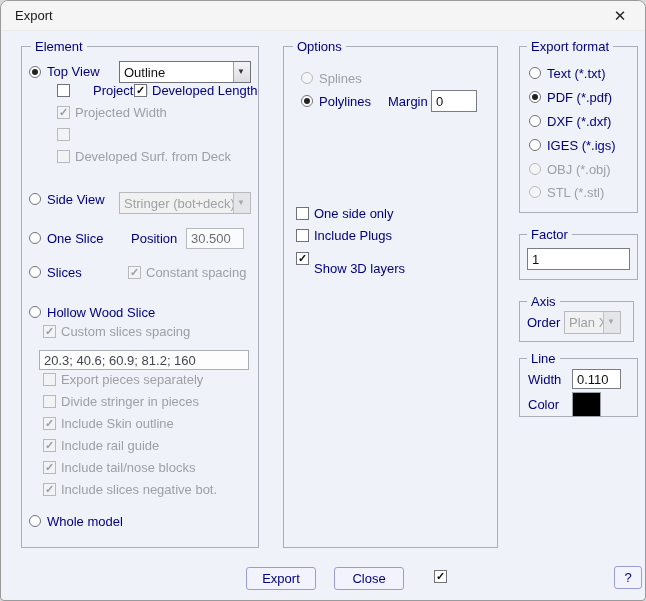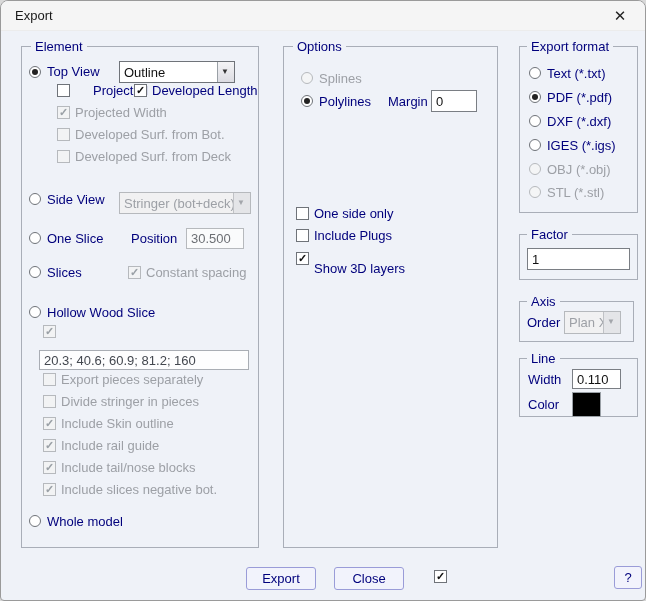--- a/index.html
+++ b/index.html
@@ -85,35 +85,34 @@
   <div class="titlebar">
     <span class="title">Export</span>
     <span class="close">✕</span>
   </div>
 
   <div class="group" style="left:20px; top:45px; width:238px; height:502px;"></div>
   <span class="group-label" style="left:30px; top:38px;">Element</span>
 
   <span class="radio sel" style="left:28px; top:65px;"></span>
   <span class="lbl" style="left:46px; top:63px;">Top View</span>
-  <div class="combo" style="left:118px; top:60px; width:116px;">
+  <div class="combo" style="left:118px; top:60px; width:132px;">
     <span class="combo-val">Outline</span>
     <span class="combo-btn"></span>
   </div>
 
   <span class="cb" style="left:56px; top:83px;"></span>
   <span class="lbl" style="left:74px; top:82px;margin-left:18px;">Projected</span>
   <span class="cb chk" style="left:133px; top:83px;"></span>
   <span class="lbl" style="left:151px; top:82px;">Developed Length</span>
 
   <span class="cb dis chk" style="left:56px; top:105px;"></span>
   <span class="lbl dis" style="left:74px; top:104px;">Projected Width</span>
 
   <span class="cb dis" style="left:56px; top:127px;"></span>
-  <span class="lbl dis" style="left:74px; top:126px;">Developed Surf. from Bot.</span>
 
   <span class="cb dis" style="left:56px; top:149px;"></span>
   <span class="lbl dis" style="left:74px; top:148px;">Developed Surf. from Deck</span>
 
   <span class="radio" style="left:28px; top:192px;"></span>
   <span class="lbl" style="left:46px; top:191px;">Side View</span>
   <div class="combo dis" style="left:118px; top:191px; width:132px;">
     <span class="combo-val">Stringer (bot+deck)</span>
     <span class="combo-btn"></span>
   </div>
@@ -125,20 +124,21 @@
 
   <span class="radio" style="left:28px; top:265px;"></span>
   <span class="lbl" style="left:46px; top:264px;text-align:right;">Slices</span>
   <span class="cb dis chk" style="left:127px; top:265px;"></span>
   <span class="lbl dis" style="left:145px; top:264px;">Constant spacing</span>
 
   <span class="radio" style="left:28px; top:305px;"></span>
   <span class="lbl" style="left:46px; top:304px;">Hollow Wood Slice</span>
 
   <span class="cb dis chk" style="left:42px; top:324px;"></span>
+  <span class="lbl dis" style="left:60px; top:323px;">Custom slices spacing</span>
 
   <input class="tb dis2" style="left: 38px; top: 349px; width: 210px; height: 20px;" readonly="" value="20.3; 40.6; 60.9; 81.2; 160">
 
   <span class="cb dis" style="left:42px; top:372px;"></span>
   <span class="lbl dis" style="left:60px; top:371px;">Export pieces separately</span>
 
   <span class="cb dis" style="left:42px; top:394px;"></span>
   <span class="lbl dis" style="left:60px; top:393px;">Divide stringer in pieces</span>
 
   <span class="cb dis chk" style="left:42px; top:416px;"></span>

